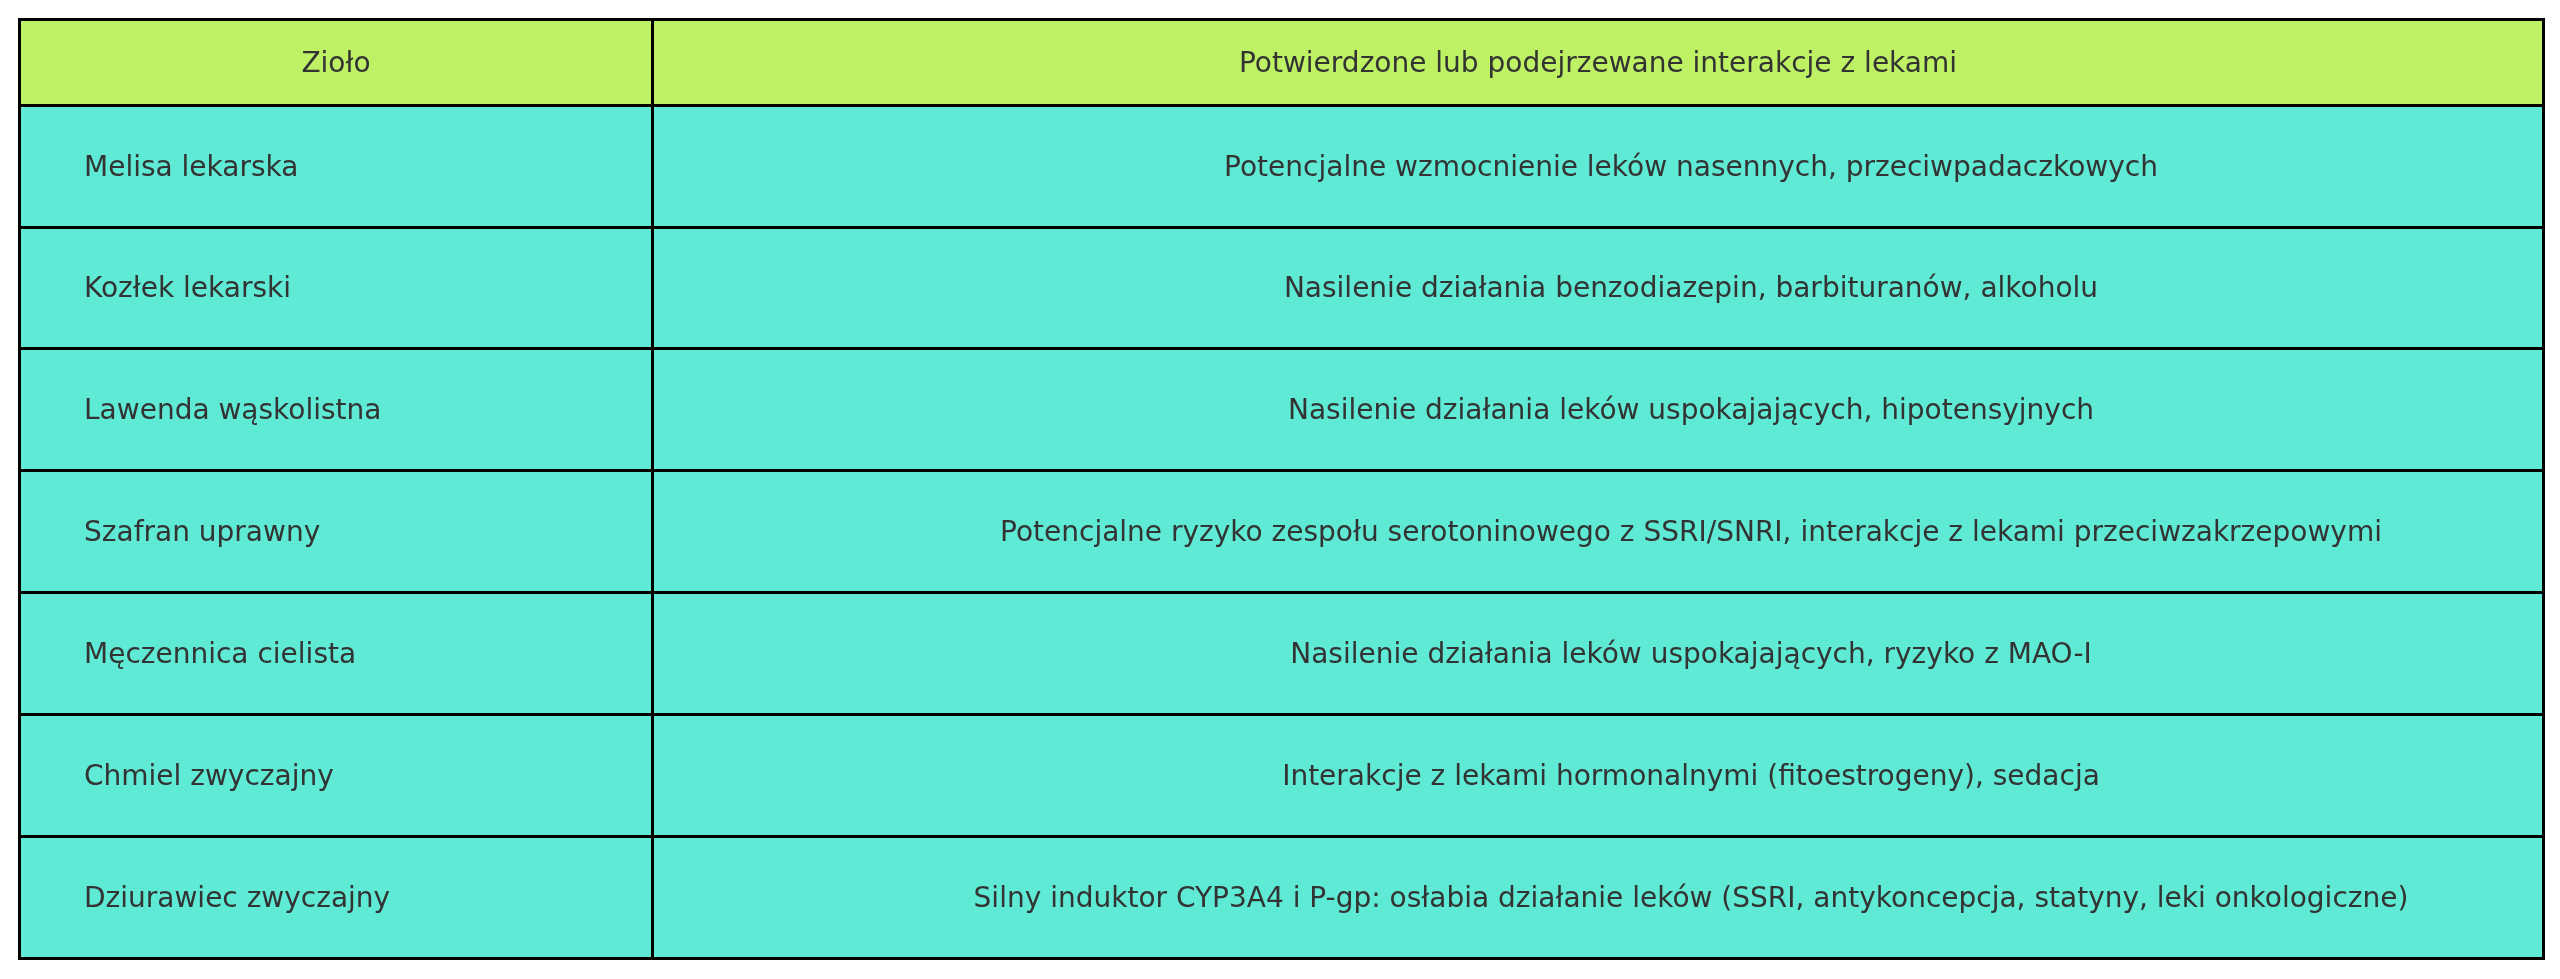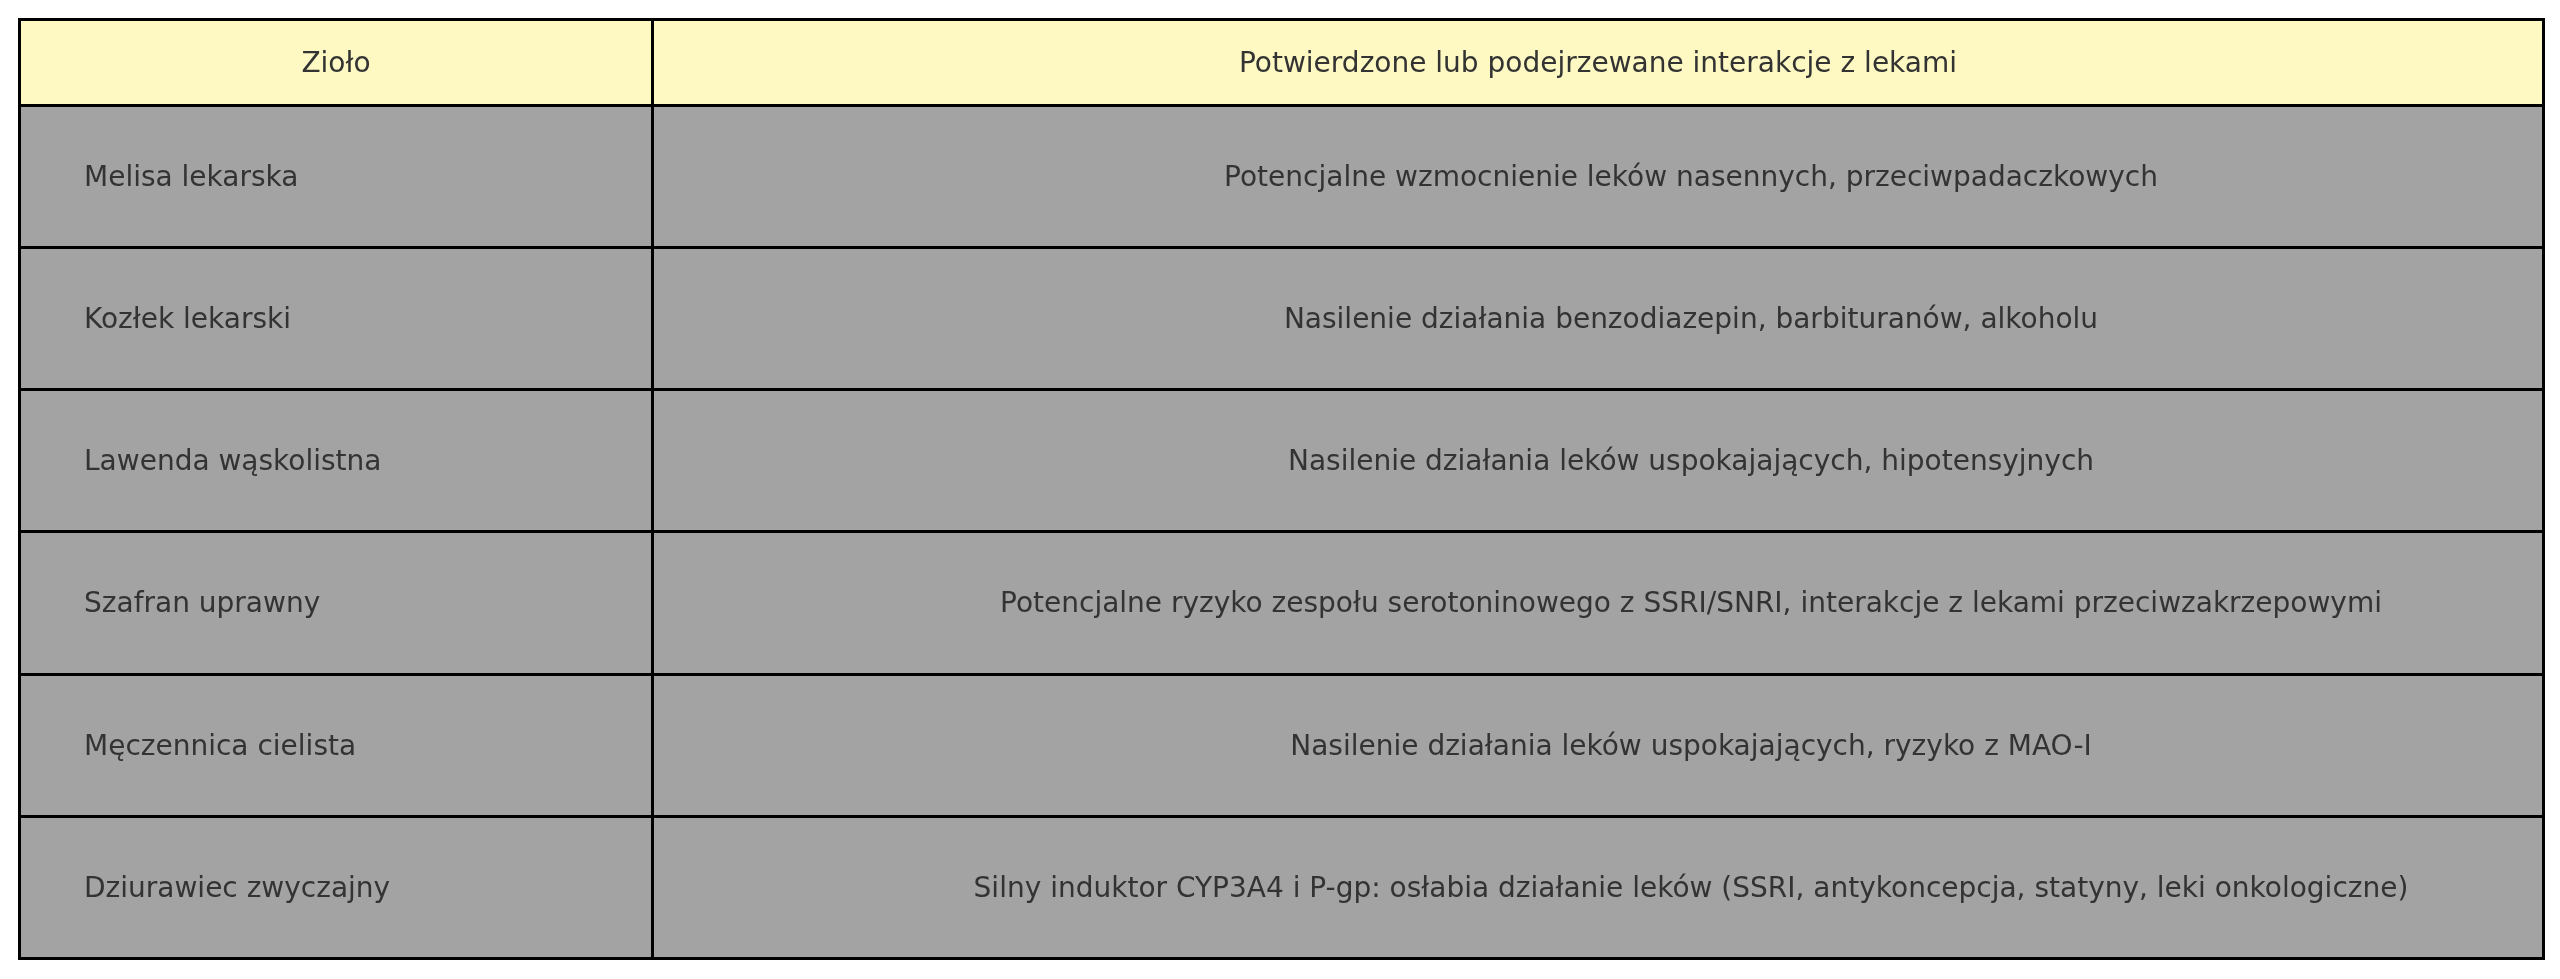--- a/index.html
+++ b/index.html
@@ -31,35 +31,35 @@
       padding: 0;
       font-size: 28px;
       font-weight: normal;
       color: #333333;
       vertical-align: middle;
       white-space: nowrap;
       overflow: hidden;
       box-sizing: border-box;
     }
     .table th {
-      background: #fef9c3;
+      background: #bef264;
       text-align: center;
     }
     .col-herb { width: 633px; }
     .col-inter { width: 1891px; }
     .table td.herb-cell {
       text-align: left;
       padding-left: 63px;
     }
     .table td.inter-cell {
       text-align: center;
       padding-left: 186px;
     }
     .table tr.body-row td {
-      background: #a3a3a3;
+      background: #5eead4;
     }
   </style>
 </head>
 <body>
 
 <table class="table">
   <colgroup>
     <col class="col-herb">
     <col class="col-inter">
   </colgroup>
@@ -84,17 +84,21 @@
     </tr>
     <tr class="body-row">
       <td class="herb-cell">Szafran uprawny</td>
       <td class="inter-cell">Potencjalne ryzyko zespołu serotoninowego z SSRI/SNRI, interakcje z lekami przeciwzakrzepowymi</td>
     </tr>
     <tr class="body-row">
       <td class="herb-cell">Męczennica cielista</td>
       <td class="inter-cell">Nasilenie działania leków uspokajających, ryzyko z MAO-I</td>
     </tr>
     <tr class="body-row">
+      <td class="herb-cell">Chmiel zwyczajny</td>
+      <td class="inter-cell">Interakcje z lekami hormonalnymi (fitoestrogeny), sedacja</td>
+    </tr>
+    <tr class="body-row">
       <td class="herb-cell">Dziurawiec zwyczajny</td>
       <td class="inter-cell">Silny induktor CYP3A4 i P-gp: osłabia działanie leków (SSRI, antykoncepcja, statyny, leki onkologiczne)</td>
     </tr>
   </tbody>
 </table>
 
 </body></html>

